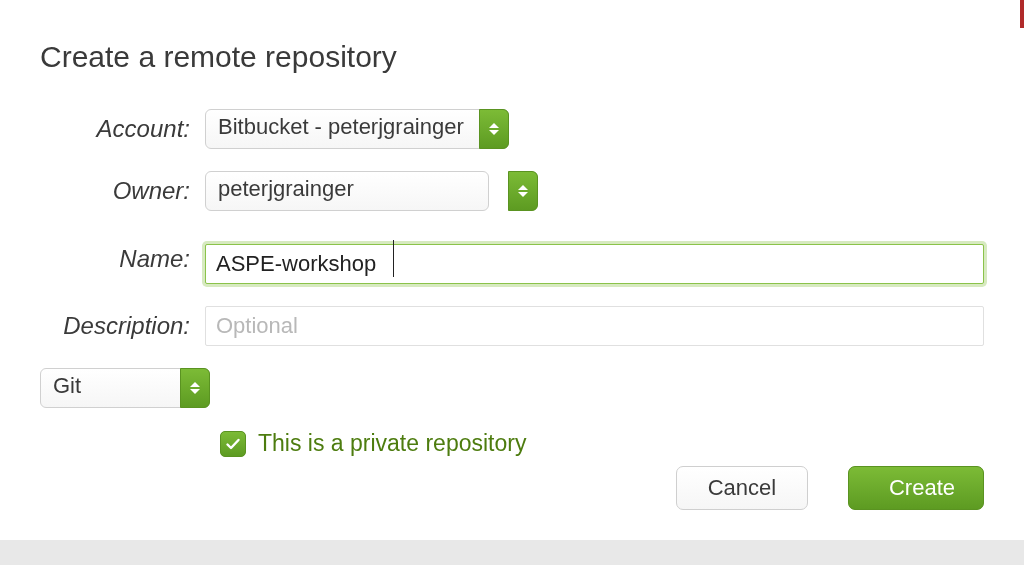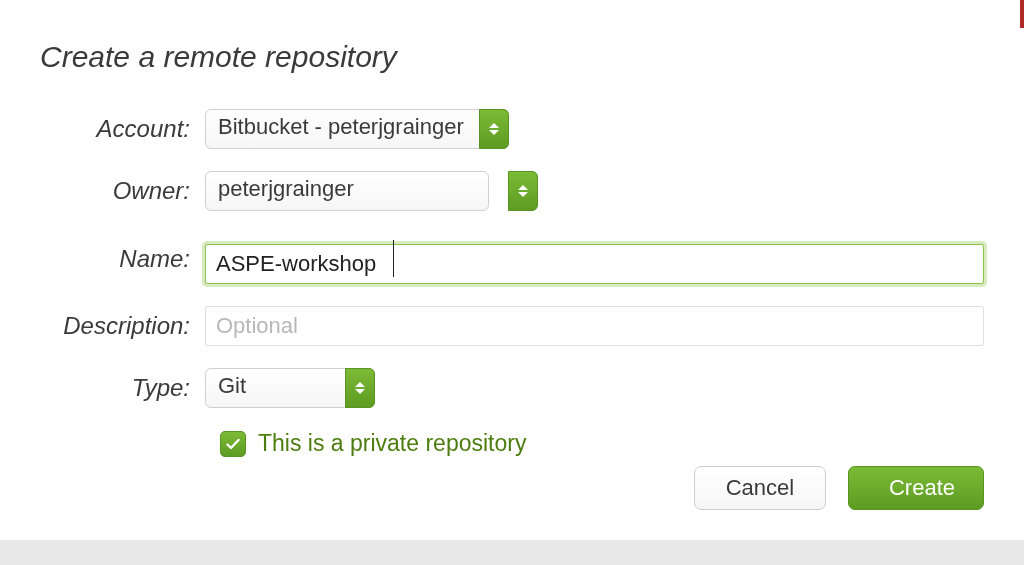--- a/index.html
+++ b/index.html
@@ -16,21 +16,20 @@
       width: 1024px;
       height: 540px;
       padding: 40px 40px 30px 40px;
       position: relative;
     }
     .title {
       font-size: 30px;
       color: #3a3a3a;
       margin-bottom: 35px;
       font-weight: 400;
-      font-style: italic;
     }
     .form-row {
       display: flex;
       align-items: center;
       margin-bottom: 22px;
     }
     .label {
       width: 165px;
       text-align: right;
       font-size: 24px;
@@ -128,21 +127,21 @@
       cursor: pointer;
       flex-shrink: 0;
     }
     .checkbox svg { width: 16px; height: 16px; }
     .checkbox-label { font-size: 23px; color: #4d7c0f; }
     .button-row {
       position: absolute;
       bottom: 30px;
       right: 40px;
       display: flex;
-      gap: 22px;
+      gap: 40px;
     }
     .btn {
       font-size: 22px;
       padding: 8px 28px;
       border-radius: 7px;
       cursor: pointer;
       border: 1px solid #cfcfcf;
       min-width: 132px;
       text-align: center;
     }
@@ -206,21 +205,20 @@
       <div class="cursor-line"></div>
     </div>
   </div>
 
   <div class="form-row">
     <div class="label">Description:</div>
     <input type="text" class="text-input" placeholder="Optional" style="">
   </div>
 
   <div class="form-row">
-    <div class="label">Type:</div>
     <div class="select-wrap" style="width:170px">
       <div class="select" style="width:170px">
           <span>Git</span>
         </div>
       <div class="select-arrows">
         <div class="arrow-up"></div>
           <div class="arrow-down"></div>
       </div>
     </div>
   </div>

